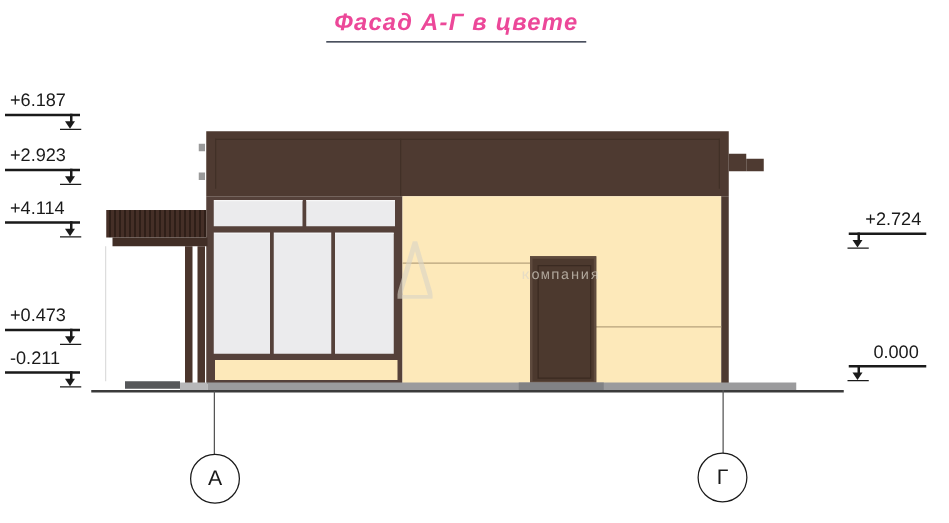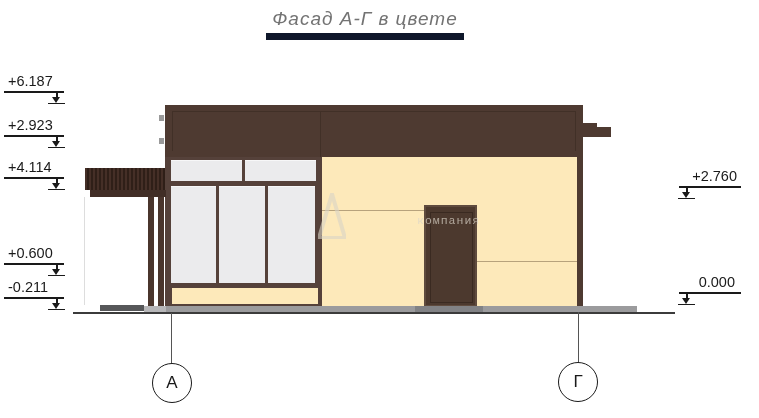--- a/index.html
+++ b/index.html
@@ -2,22 +2,22 @@
 <html><head>
 <meta charset="utf-8">
 <style>
   html,body{margin:0;padding:0;background:#fff;}
   .canvas{position:relative;width:759px;height:418px;background:#ffffff;overflow:hidden;
           font-family:"Liberation Sans",sans-serif;color:#1a1a1a;}
   .abs{position:absolute;}
 
   
   .title-wrap{position:absolute;left:230px;top:8px;width:270px;text-align:center;}
-  .title{display:inline-block;font-size:19px;font-style:italic;font-weight:400;letter-spacing:1px;
-         color:#737373;border-bottom:7px solid #0f172a;padding:0 6px 3px 6px;}
+  .title{display:inline-block;font-size:19px;font-style:italic;font-weight:700;letter-spacing:1px;
+         color:#ec4899;border-bottom:1px solid #0f172a;padding:0 6px 3px 6px;}
 
   
   .m-line{position:absolute;height:1.5px;background:#1a1a1a;}
   .m-label{position:absolute;font-size:14.5px;white-space:nowrap;}
   .m-stem{position:absolute;width:1.5px;height:8px;background:#1a1a1a;}
   .m-head{position:absolute;width:0;height:0;border-left:4.5px solid transparent;
           border-right:4.5px solid transparent;border-top:6.5px solid #1a1a1a;}
   .m-tick{position:absolute;width:17px;height:1.5px;background:#1a1a1a;}
 
   
@@ -114,37 +114,37 @@
 
   <div>
     <div class="m-label" style="left:8px;top:159px;">+4.114</div>
     <div class="m-line" style="left:4px;top:177px;width:60px;"></div>
     <div class="m-stem" style="left:56px;top:177px;"></div>
     <div class="m-head" style="left:52.2px;top:183px;"></div>
     <div class="m-tick" style="left:47.5px;top:188.5px;"></div>
   </div>
 
   <div>
-    <div class="m-label" style="left:8px;top:245px;">+0.600</div>
+    <div class="m-label" style="left:8px;top:245px;">+0.473</div>
     <div class="m-line" style="left:4px;top:263px;width:60px;"></div>
     <div class="m-stem" style="left:56px;top:263px;"></div>
     <div class="m-head" style="left:52.2px;top:269px;"></div>
     <div class="m-tick" style="left:47.5px;top:274.5px;"></div>
   </div>
 
   <div>
     <div class="m-label" style="left:8px;top:279px;">-0.211</div>
     <div class="m-line" style="left:4px;top:297px;width:60px;"></div>
     <div class="m-stem" style="left:56px;top:297px;"></div>
     <div class="m-head" style="left:52.2px;top:303px;"></div>
     <div class="m-tick" style="left:47.5px;top:308.5px;"></div>
   </div>
 
   <div>
-    <div class="m-label" style="left:679px;top:168px;width:58px;text-align:right;">+2.760</div>
+    <div class="m-label" style="left:679px;top:168px;width:58px;text-align:right;">+2.724</div>
     <div class="m-line" style="left:679px;top:186px;width:62px;"></div>
     <div class="m-stem" style="left:686px;top:186px;"></div>
     <div class="m-head" style="left:682.2px;top:192px;"></div>
     <div class="m-tick" style="left:677.5px;top:197.5px;"></div>
   </div>
 
   <div>
     <div class="m-label" style="left:679px;top:274px;width:56px;text-align:right;">0.000</div>
     <div class="m-line" style="left:679px;top:292px;width:62px;"></div>
     <div class="m-stem" style="left:686px;top:292px;"></div>

